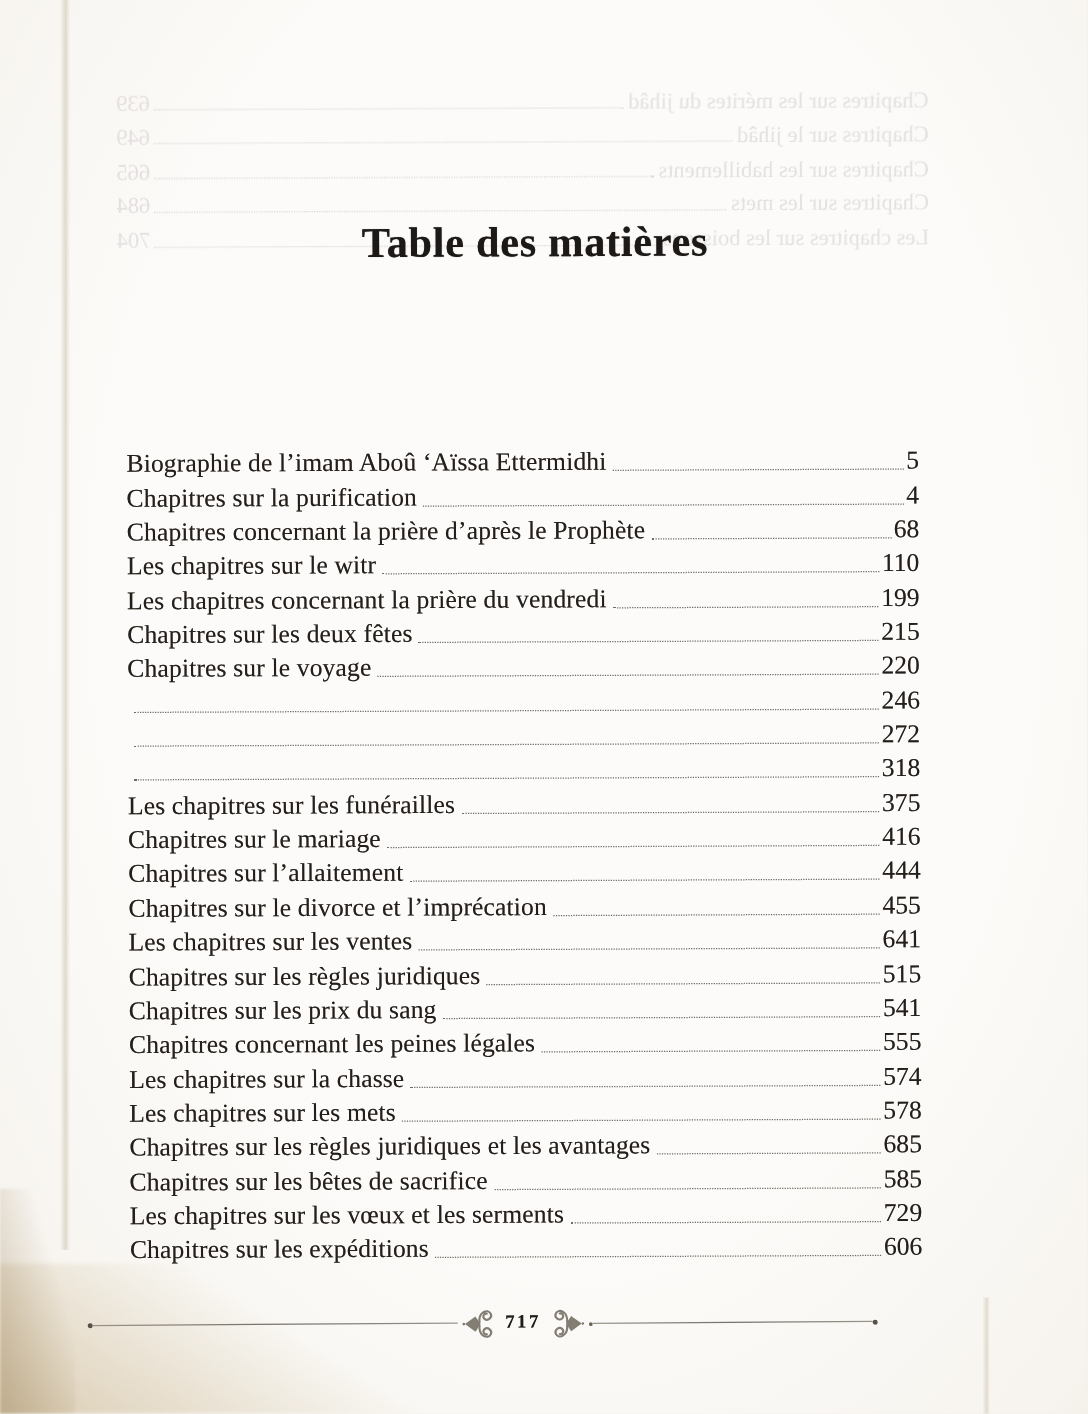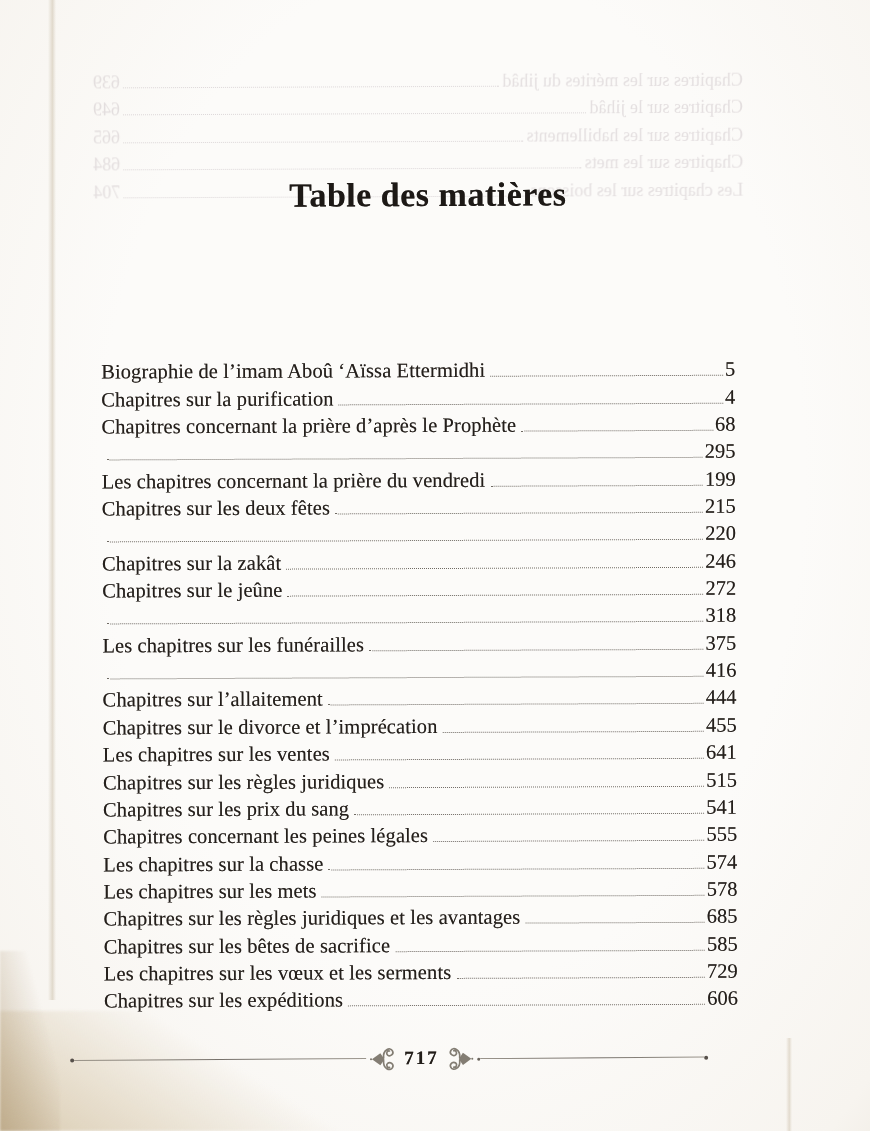--- a/index.html
+++ b/index.html
@@ -67,21 +67,21 @@
     display:flex;align-items:center;
   }
   .dot{width:4px;height:4px;border-radius:50%;background:#56504a;flex:none;}
   .dot.small{width:3px;height:3px;background:#6a645c;}
   .rule-line{height:1.2px;background:linear-gradient(to right,#8a847a,#5f5952,#8a847a);flex:none;opacity:0.85;}
   .rule-left{width:292px;transform:rotate(-0.15deg);}
   .rule-right{width:224px;transform:rotate(-0.15deg);}
   .fleuron{flex:none;width:28px;height:38px;margin:0 3px;}
   .fleuron.flip{transform:scaleX(-1);}
   .page-num{
-    flex:none;font-size:19px;font-weight:700;letter-spacing:2px;
+    flex:none;font-size:15px;font-weight:700;letter-spacing:2px;
     color:#211c18;margin:0 4px 2px 4px;text-shadow:0 0 0.5px rgba(33,28,24,0.6);
   }
 </style>
 </head>
 <body>
 
 <div class="page">
   <div class="edge-left"></div>
   <div class="corner-shadow-bl"></div>
   <div class="corner-sliver-bl"></div>
@@ -131,57 +131,58 @@
           <span class="label">Chapitres sur la purification</span>
           <span class="leader"></span>
           <span class="num">4</span>
         </div>
         <div class="row">
           <span class="label">Chapitres concernant la prière d’après le Prophète</span>
           <span class="leader"></span>
           <span class="num">68</span>
         </div>
         <div class="row">
-          <span class="leader"></span>
-          <span class="num">295</span>
+          <span class="label">Les chapitres sur le witr</span>
+          <span class="leader"></span>
+          <span class="num">110</span>
         </div>
         <div class="row">
           <span class="label">Les chapitres concernant la prière du vendredi</span>
           <span class="leader"></span>
           <span class="num">199</span>
         </div>
         <div class="row">
           <span class="label">Chapitres sur les deux fêtes</span>
           <span class="leader"></span>
           <span class="num">215</span>
         </div>
         <div class="row">
+          <span class="label">Chapitres sur le voyage</span>
           <span class="leader"></span>
           <span class="num">220</span>
         </div>
         <div class="row">
-          <span class="label">Chapitres sur la zakât</span>
           <span class="leader"></span>
           <span class="num">246</span>
         </div>
         <div class="row">
-          <span class="label">Chapitres sur le jeûne</span>
           <span class="leader"></span>
           <span class="num">272</span>
         </div>
         <div class="row">
           <span class="leader"></span>
           <span class="num">318</span>
         </div>
         <div class="row">
           <span class="label">Les chapitres sur les funérailles</span>
           <span class="leader"></span>
           <span class="num">375</span>
         </div>
         <div class="row">
+          <span class="label">Chapitres sur le mariage</span>
           <span class="leader"></span>
           <span class="num">416</span>
         </div>
         <div class="row">
           <span class="label">Chapitres sur l’allaitement</span>
           <span class="leader"></span>
           <span class="num">444</span>
         </div>
         <div class="row">
           <span class="label">Chapitres sur le divorce et l’imprécation</span>

